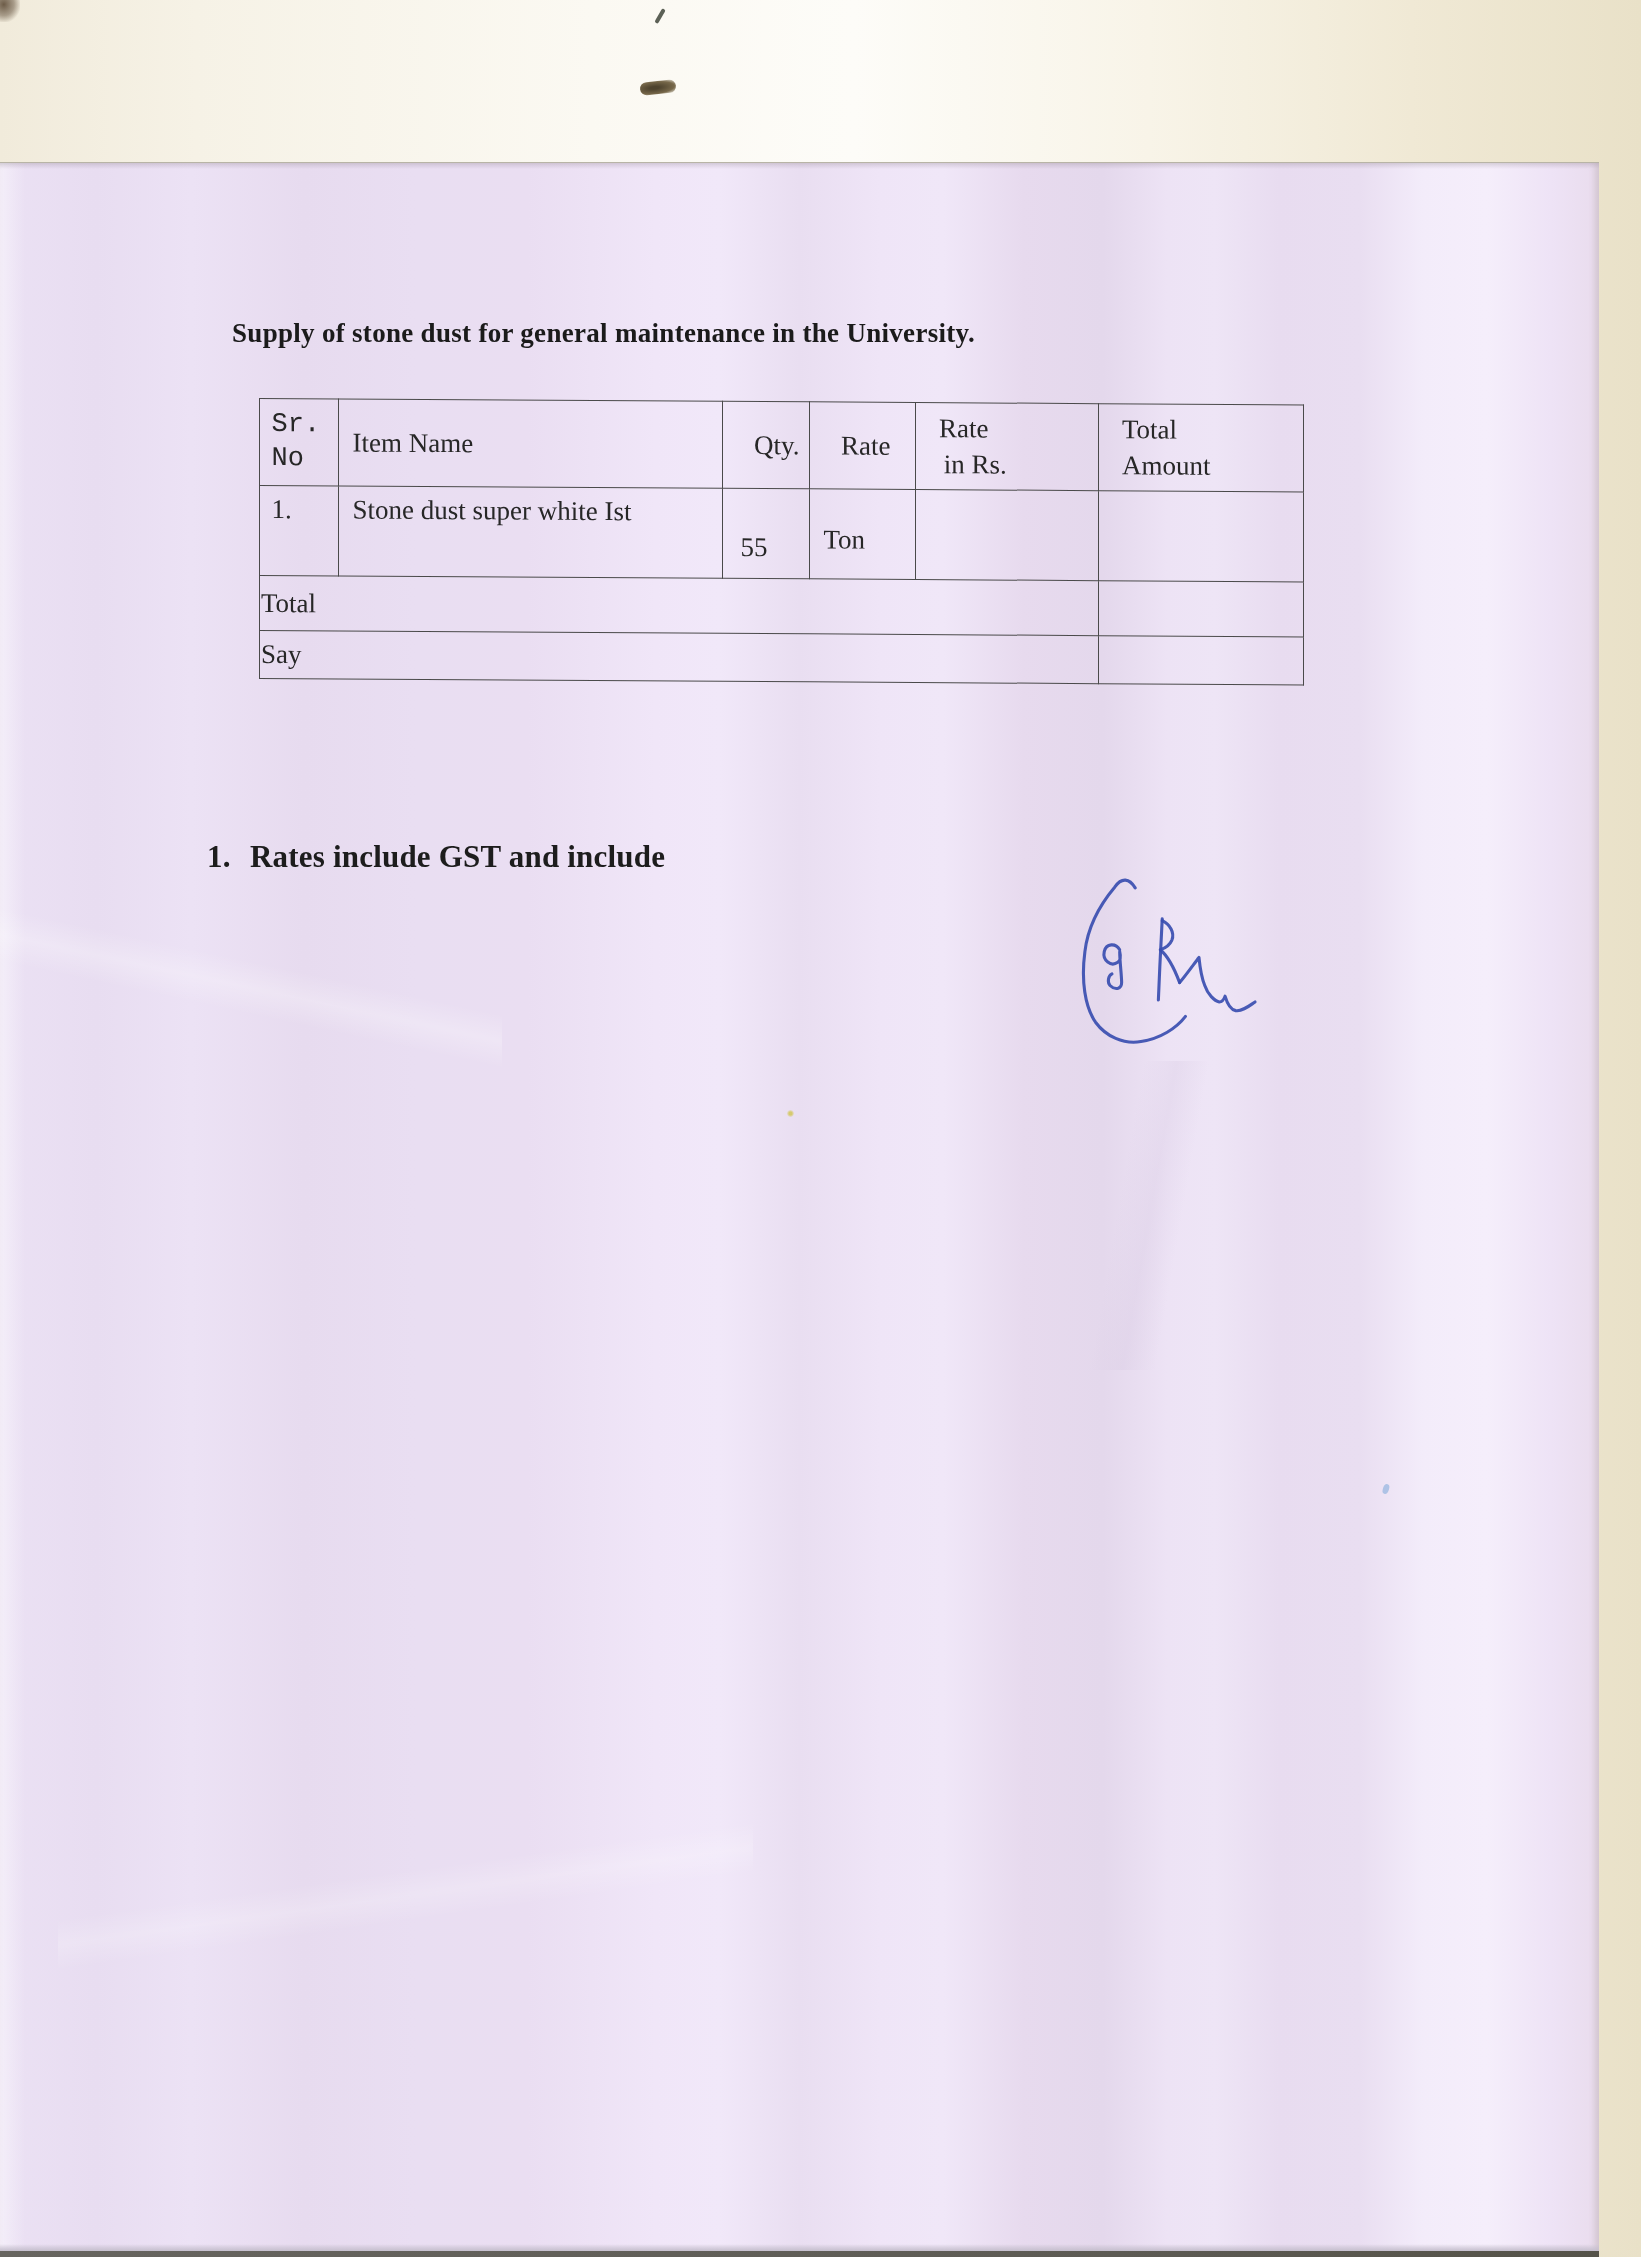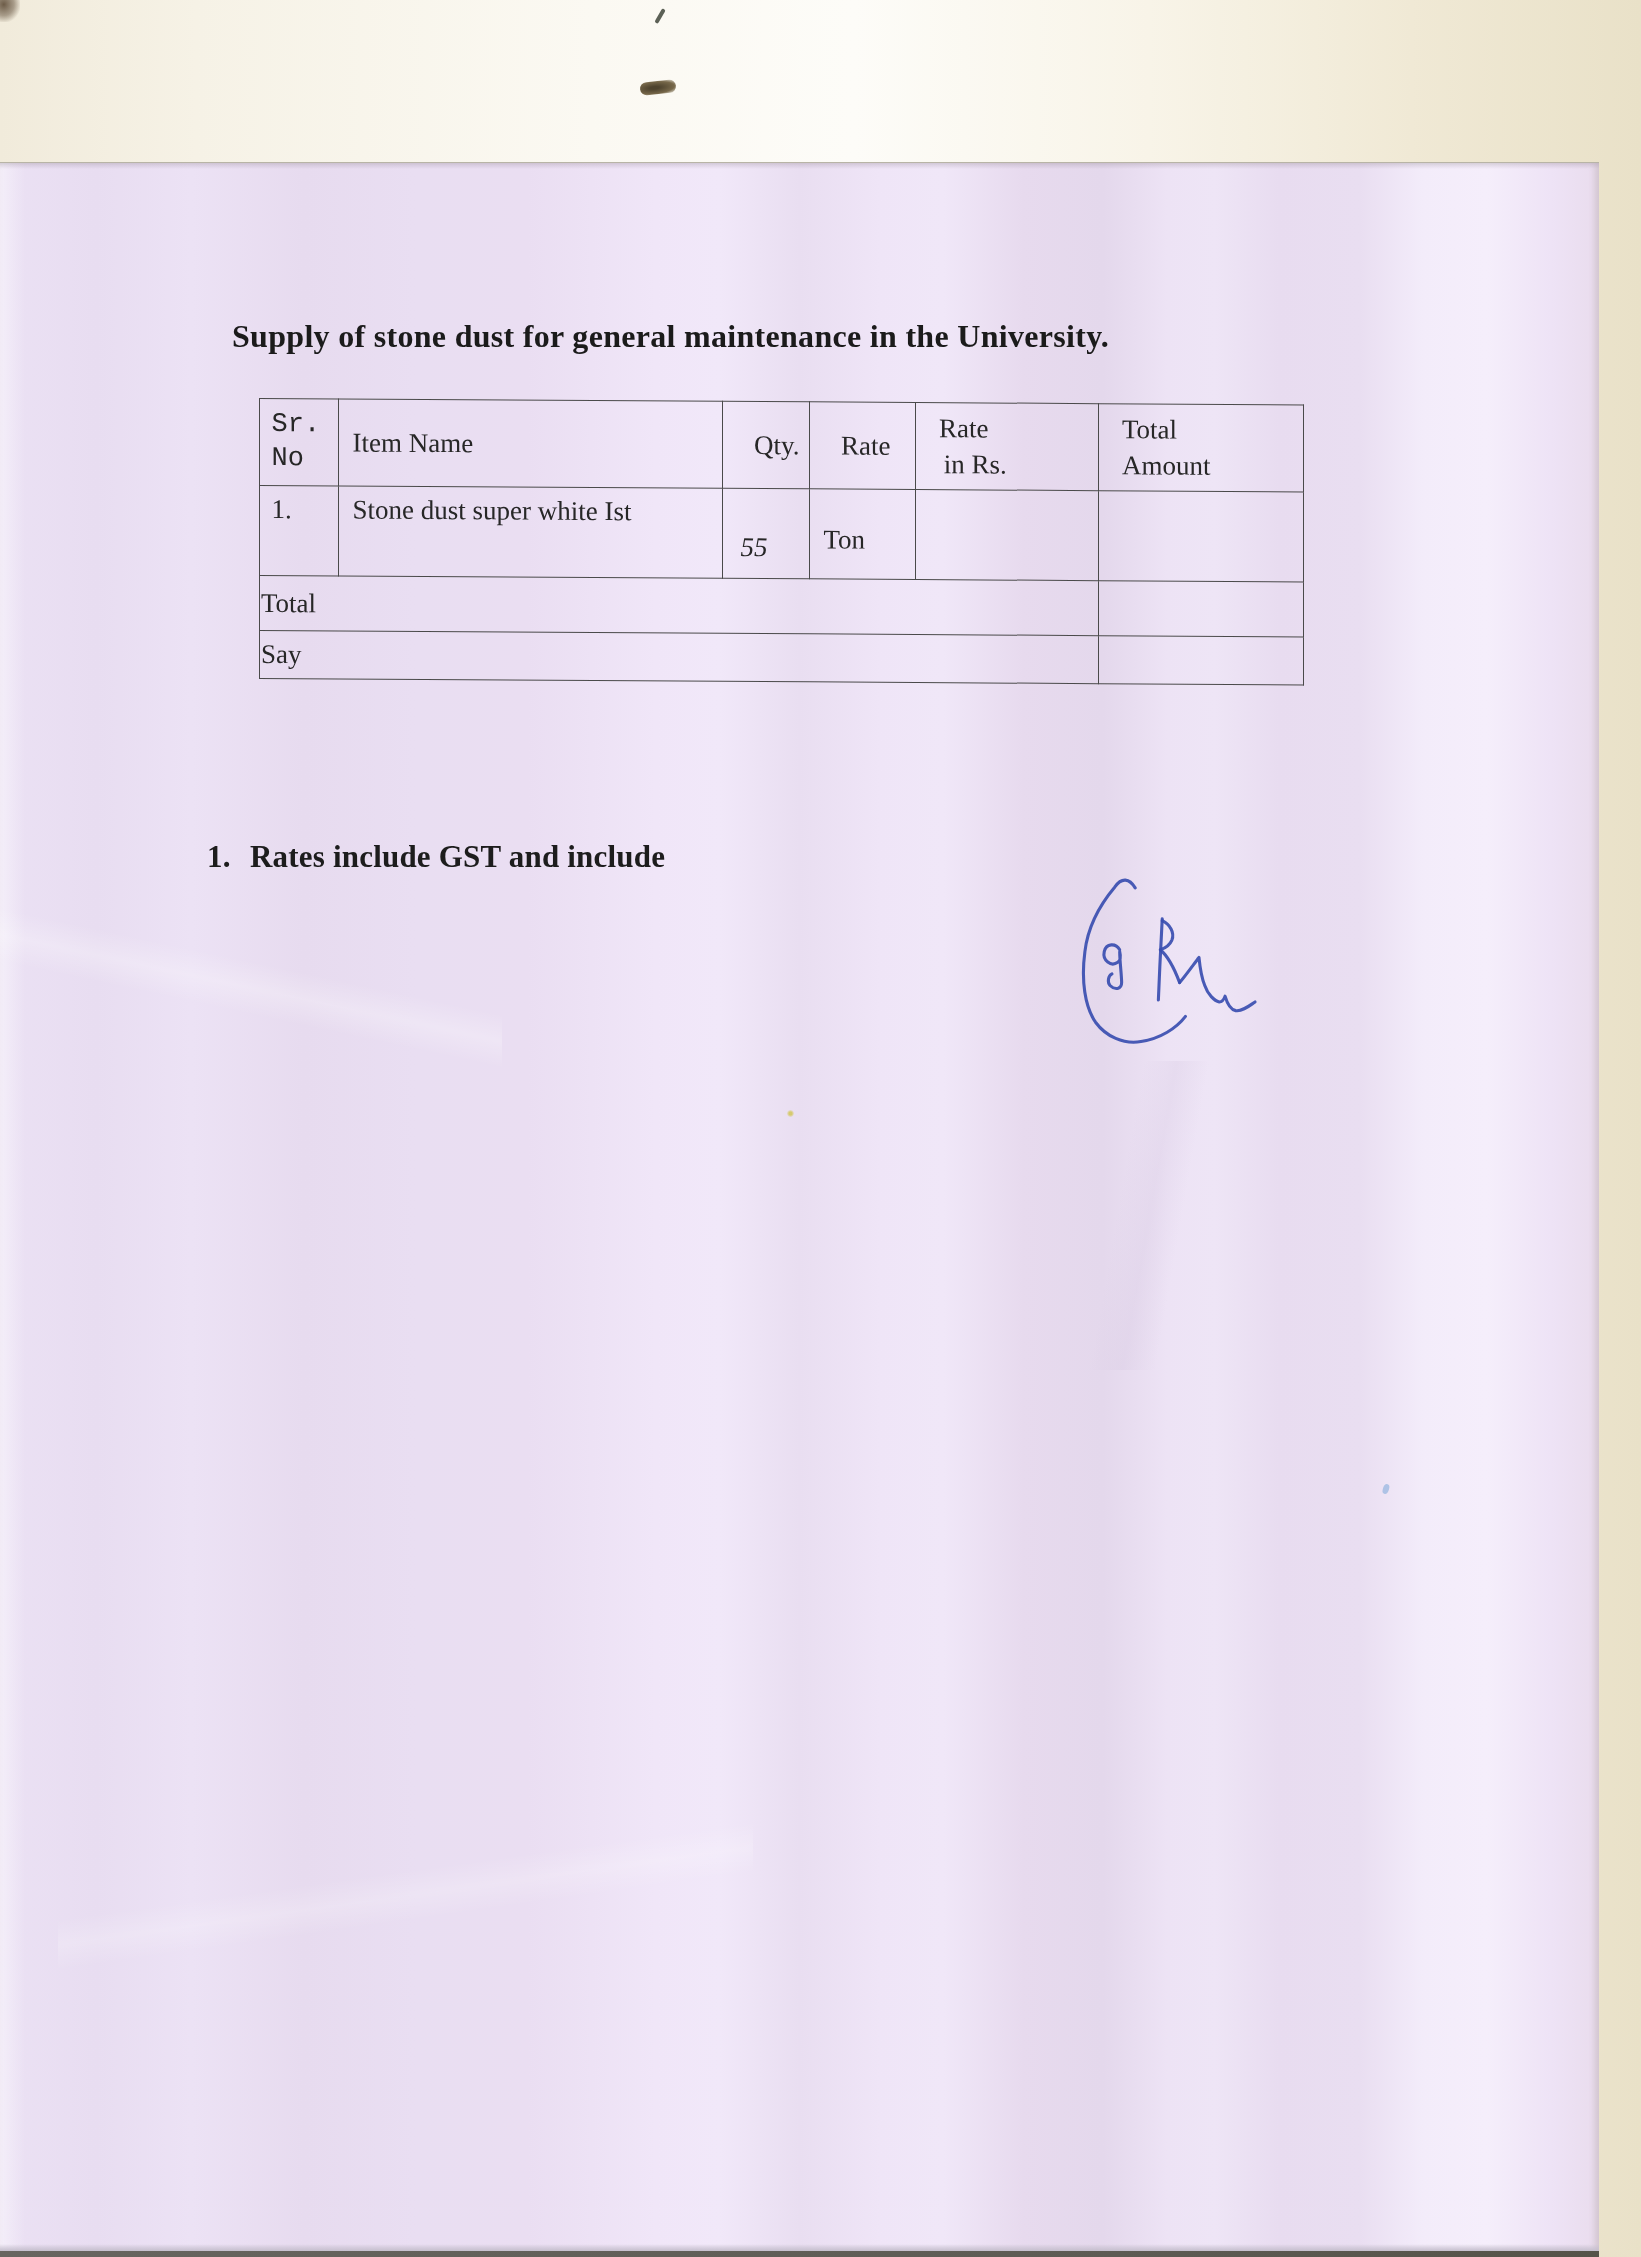--- a/index.html
+++ b/index.html
@@ -59,21 +59,21 @@
     background: radial-gradient(ellipse at 40% 50%, #4e432e 15%, #77684a 65%, rgba(119,104,74,.2) 95%);
     transform: rotate(-6deg); }
   .yellow-speck { left: 787px; top: 947px; width: 6.8px; height: 6.8px; border-radius: 50%;
     background: radial-gradient(circle, #d6ca6f 30%, rgba(214,202,111,0) 80%); }
   .blue-speck { left: 1383px; top: 1321px; width: 5.8px; height: 9.7px; border-radius: 50%;
     background: #7aa8d8; opacity: .55; transform: rotate(20deg); }
 
   
   .doc-title {
     position: absolute; left: 232px; top: 317px; margin: 0;
-    font-size: 32px; line-height: 1.2; font-weight: bold;
+    font-size: 27px; line-height: 1.2; font-weight: bold;
     letter-spacing: 0.3px; color: #1b1b1b;
   }
 
   
   table.items {
     position: absolute; left: 259px; top: 398px; width: 1045px;
     border-collapse: collapse; table-layout: fixed;
     transform: skewY(.35deg); transform-origin: left top;
     color: #272727; font-size: 27px;
   }
@@ -87,21 +87,21 @@
   tr.say-row { height: 48px; }
   th.h-sr { padding-left: 11.6px; line-height: 1.25; vertical-align: middle; font-family: Liberation Mono, monospace; }
   th.h-item { padding-left: 13.5px; vertical-align: middle; }
   th.h-qty, th.h-unit { padding-left: 31px; vertical-align: middle; }
   th.h-rate { padding-left: 23px; line-height: 1.35; vertical-align: middle; }
   th.h-amount { padding-left: 23px; line-height: 1.35; vertical-align: middle; }
   .hdr-line { display: block; }
   .indent-sm { margin-left: 4.8px; }
   td.c-sr { vertical-align: top; padding: 7.7px 0 0 11.6px; }
   td.c-item { vertical-align: top; padding: 7.7px 0 0 13.5px; }
-  td.c-qty { vertical-align: bottom; padding: 0 0 15.4px 17.4px; font-style: italic; }
+  td.c-qty { vertical-align: bottom; padding: 0 0 15.4px 17.4px; }
   td.c-unit { vertical-align: bottom; padding: 0 0 23px 13.5px; }
   td.c-label { text-align: right; padding-right: 48px; vertical-align: middle; }
   td.c-say-label { text-align: right; padding-right: 52px; vertical-align: middle; }
 
   
   .note {
     position: absolute; left: 207px; top: 839px;
     display: flex; gap: 19.3px;
     font-size: 31px; font-weight: bold; color: #1d1d1d; letter-spacing: 0.2px;
   }

